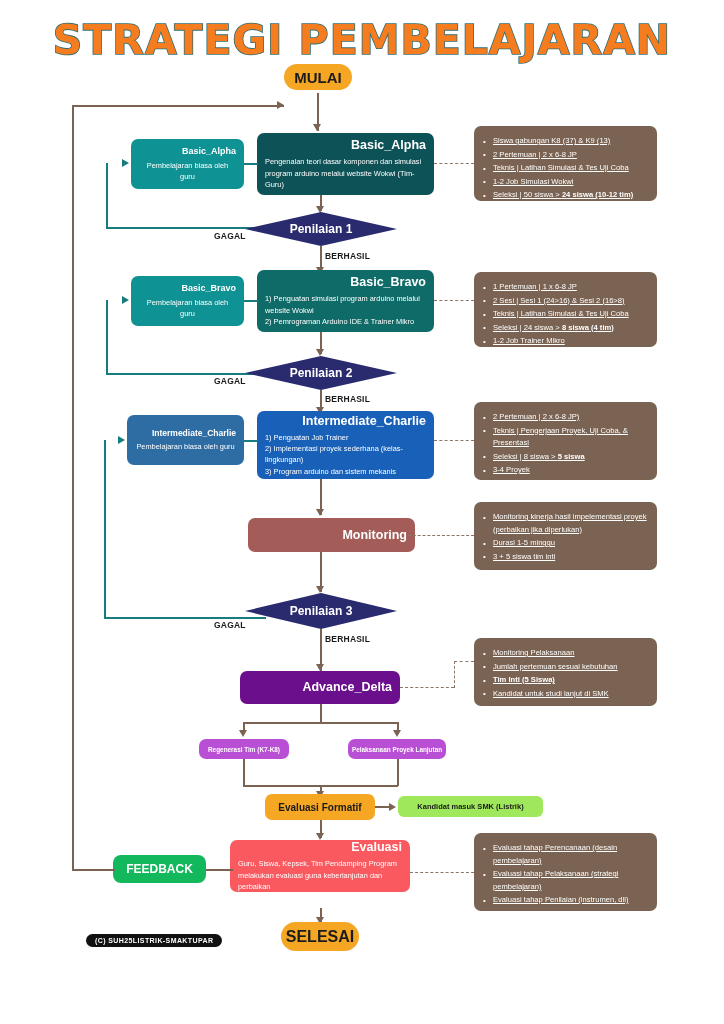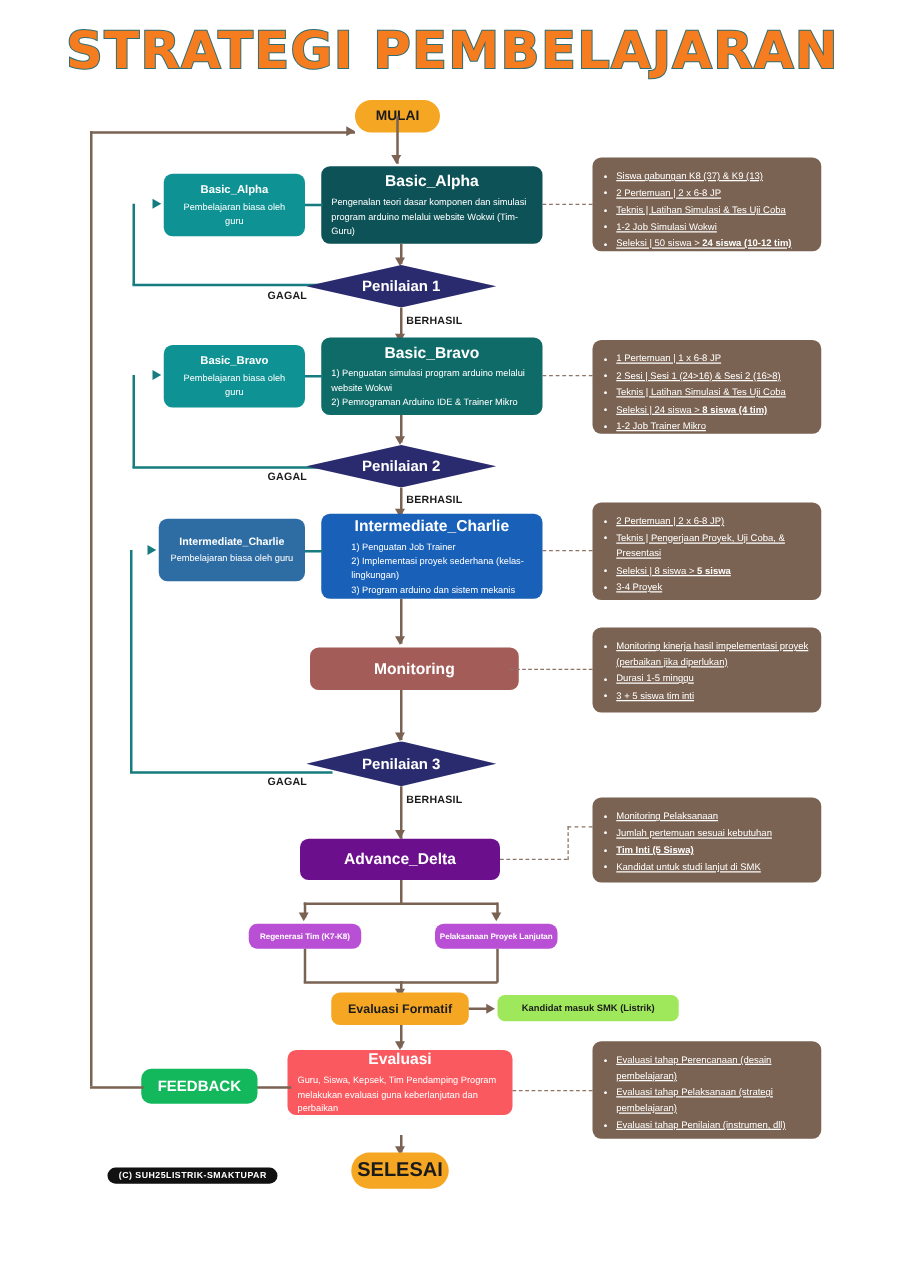--- a/index.html
+++ b/index.html
@@ -23,21 +23,21 @@
   }
 
   
   .node {
     position: absolute;
     display: flex; flex-direction: column; justify-content: center;
     border-radius: 7px;
     color: #ffffff;
     padding: 4px 8px;
   }
-  .node .hdr { font-size: 12.5px; font-weight: bold; text-align: center; line-height: 1.35; }
+  .node .hdr { font-size: 12.5px; font-weight: bold; text-align: right; line-height: 1.35; }
   .node .sub { font-size: 7.4px; line-height: 1.55; margin-top: 2px; }
   .node .sub.ctr { text-align: center; }
 
   .pill {
     position: absolute; border-radius: 16px;
     display: flex; align-items: center; justify-content: center;
     font-weight: bold;
   }
 
   
@@ -104,21 +104,21 @@
     padding: 3px 9px;
   }
 </style>
 </head>
 <body>
 
 <div id="canvas">
 
   <div class="title">STRATEGI PEMBELAJARAN</div>
 
-  <div class="pill" style="left:284px; top:80px; width:68px; height:26px; background:#F5A623; color:#1b1b1b; font-size:11px;">
+  <div class="pill" style="left:284px; top:64px; width:68px; height:26px; background:#F5A623; color:#1b1b1b; font-size:15px;">
     <span>MULAI</span>
   </div>
 
   <div class="ln h" style="left:72px; top:105px; width:212px;"></div>
   <div class="ln v" style="left:72px; top:105px; height:764px;"></div>
   <div class="arw right" style="left:277px; top:101px;"></div>
 
   <div class="ln v" style="left:317px; top:93px; height:38px;"></div>
   <div class="arw down" style="left:313px; top:124px;"></div>
 
@@ -198,21 +198,21 @@
     <span>Penilaian 2</span>
   </div>
   <div class="lbl" style="left:214px; top:376px;">GAGAL</div>
   <div class="lbl" style="left:325px; top:394px;">BERHASIL</div>
 
   <div class="ln v" style="left:320px; top:390px; height:24px;"></div>
   <div class="arw down" style="left:316px; top:407px;"></div>
 
   <div class="node" style="left:257px; top:411px; width:177px; height:68px; background:#1860B8;">
     <div class="hdr">Intermediate_Charlie</div>
-    <div class="sub" style="white-space:pre-line;margin-left:16px;">1) Penguatan Job Trainer
+    <div class="sub" style="white-space:pre-line;">1) Penguatan Job Trainer
 2) Implementasi proyek sederhana (kelas-lingkungan)
 3) Program arduino dan sistem mekanis</div>
   </div>
 
   <div class="node" style="left:127px; top:415px; width:117px; height:50px; background:#2E6DA4;">
     <div class="hdr" style="font-size:8.5px;">Intermediate_Charlie</div>
     <div class="sub ctr">Pembelajaran biasa oleh guru</div>
   </div>
 
   <div class="ln teal h" style="left:244px; top:440px; width:14px;"></div>

